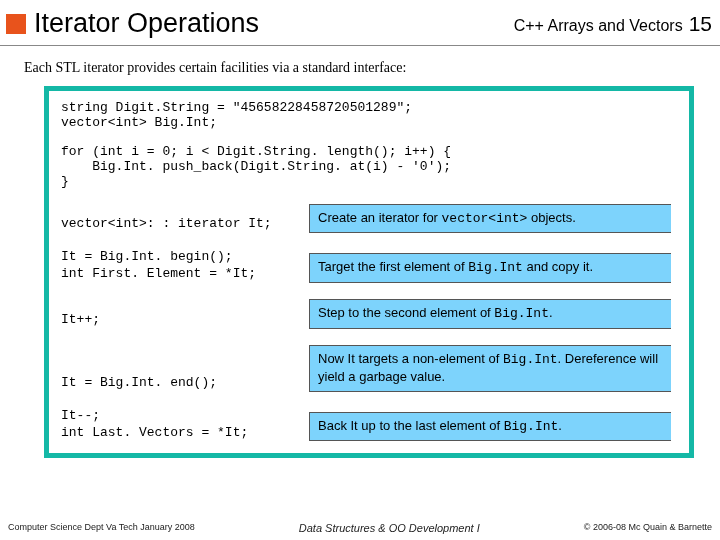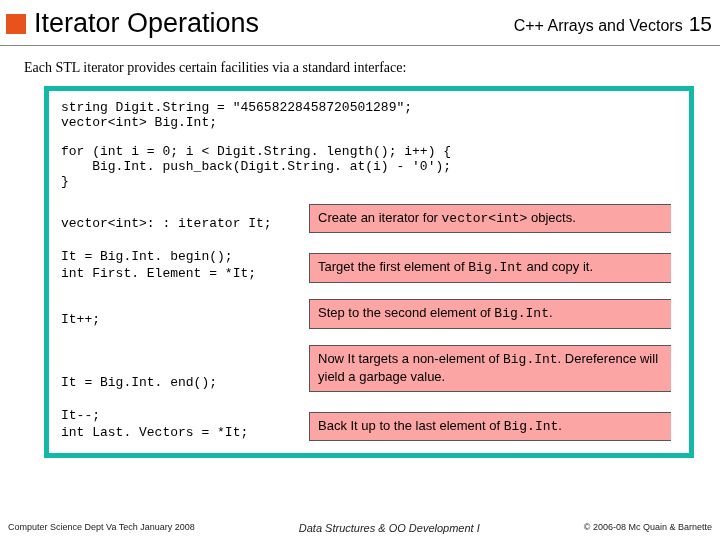--- a/index.html
+++ b/index.html
@@ -69,21 +69,21 @@
   .row-code {
     width: 248px;
     flex-shrink: 0;
     white-space: pre;
     font-family: 'Courier New', monospace;
     font-size: 13px;
     line-height: 1.3;
   }
   .row-desc {
     flex-grow: 1;
-    background: #fca5a5;
+    background: #7dd3fc;
     border: 1px solid #555;
     border-right: none;
     font-family: Arial, Helvetica, sans-serif;
     font-size: 13px;
     padding: 4px 8px 5px 8px;
     line-height: 1.35;
   }
   .row-desc .mono {
     font-family: 'Courier New', monospace;
   }

